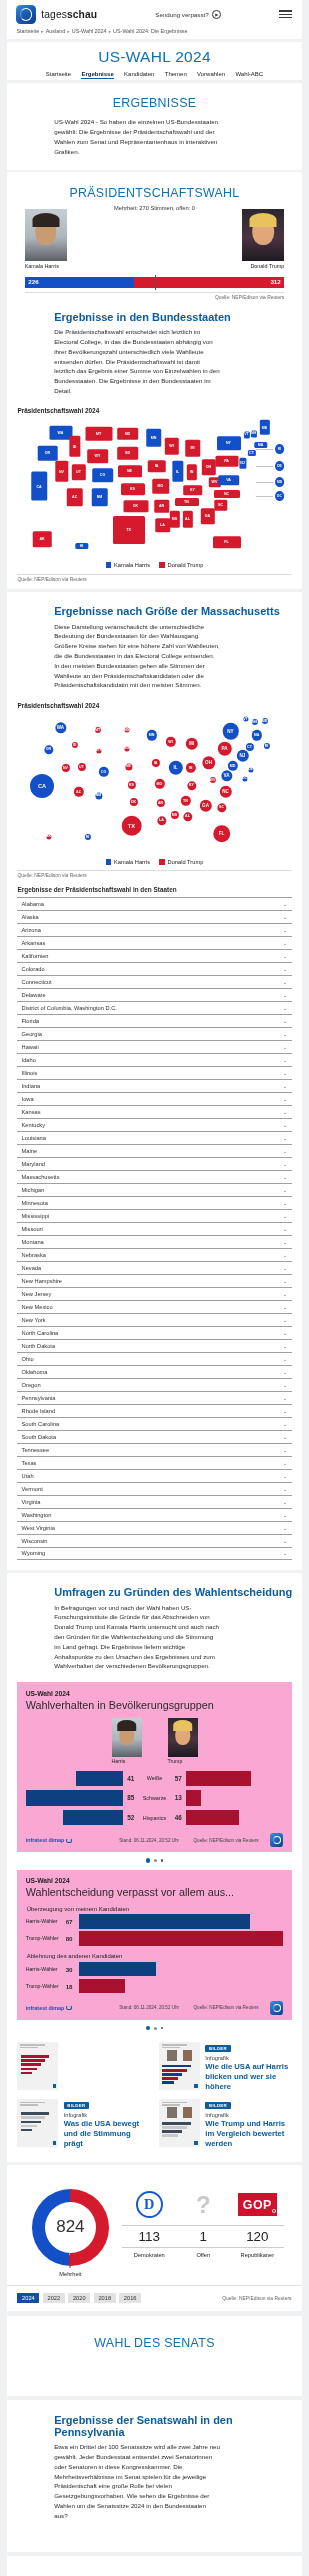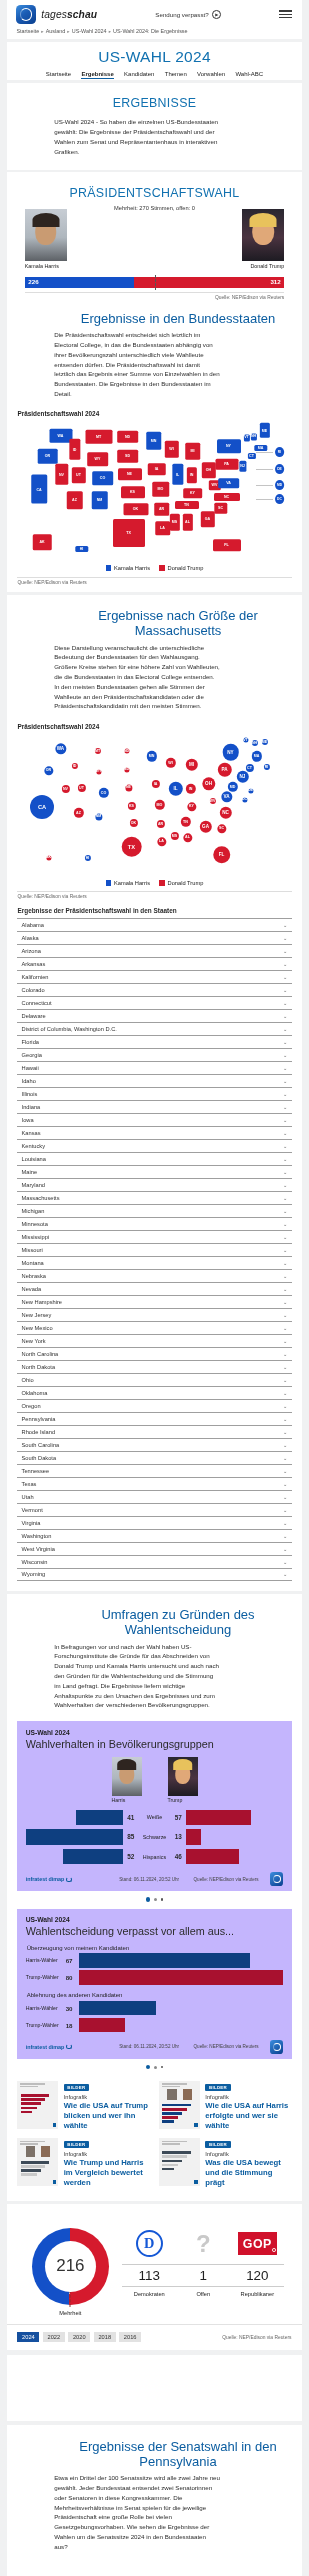--- a/index.html
+++ b/index.html
@@ -6,38 +6,38 @@
   html,body { background:#f0f1f2; font-family:"Liberation Sans", sans-serif; color:#2b2b2b; }
   body { width:309px; margin:0 auto; }
   .card { background:#fff; margin:0 7.2px 2.6px 7.2px; position:relative; }
 
   
   .topbar { display:flex; align-items:center; padding:4.6px 10.3px 3.1px 9.3px; }
   .ts-logo { width:19.6px; height:19.6px; border-radius:4.6px; flex:0 0 auto;
     background:linear-gradient(145deg,#3b8ede 0%,#1b5cb4 45%,#0a3f8f 100%); position:relative; }
   .ts-logo::after { content:""; position:absolute; inset:3.6px; border:1.5px solid #fff; border-radius:50%;
     border-left-color:rgba(255,255,255,.35); }
-  .wordmark { font-size:10.3px; color:#1d1d1d; margin-left:5.2px; letter-spacing:0.1px;font-style:italic; }
+  .wordmark { font-size:10.3px; color:#1d1d1d; margin-left:5.2px; letter-spacing:0.1px; }
   .wordmark b { font-weight:bold; }
   .topbar-center { flex:1; display:flex; justify-content:center; align-items:center; gap:3.6px; font-size:6.2px; color:#333; }
   .play-ic { width:8.8px; height:8.8px; border:0.8px solid #333; border-radius:50%; display:inline-flex;
     align-items:center; justify-content:center; font-size:4.1px; color:#333; padding-left:0.5px; }
   .burger { width:12.4px; display:flex; flex-direction:column; gap:2.1px; cursor:pointer; }
   .burger i { height:1.3px; background:#3a3a3a; display:block; }
   .crumbs { padding:1px 9.3px 5.2px 9.3px; font-size:5.4px; color:#555; }
   .crumbs span.sep { margin:0 2.1px; color:#888; font-size:4.6px; }
 
   .hero { text-align:center; padding:6.2px 0 0 0; height:38px; }
   .hero h1 { color:#1171b0; font-size:15.5px; font-weight:400; letter-spacing:0.3px; }
   .tabs { display:flex; justify-content:center; gap:10.3px; margin-top:4.6px; font-size:6px; color:#222; }
   .tab { padding-bottom:1.5px; cursor:pointer; }
   .tab.active { font-weight:bold; border-bottom:1.3px solid #0b5da0; }
 
   h2.sec { color:#1171b0; font-size:12.4px; font-weight:400; text-align:center; letter-spacing:0.3px; }
-  h3.sub { color:#0b5da0; font-size:13px; font-weight:400; margin-bottom:4.6px;text-align:center; }
+  h3.sub { color:#0b5da0; font-size:11px; font-weight:700; margin-bottom:4.6px; }
   .copy { margin-left:47px; width:166px; font-size:6.2px; line-height:1.58; color:#2b2b2b; }
   .srcline { font-size:4.9px; color:#666; text-align:right; }
   .divline { border-top:0.5px solid #ddd; margin:4.1px 0 2.1px 0; }
   .chartlabel { font-weight:bold; font-size:6.4px; color:#1d1d1d; }
 
   
   .cand-wrap { position:relative; padding:4.1px 17.5px 0 17.5px; height:77px; }
   .maj { position:absolute; left:0; right:0; top:5.2px; text-align:center; font-size:5.7px; color:#333; }
   .portrait { width:42px; height:52px; position:relative; overflow:hidden; background:#9aa0a6; }
   .portrait.harris { background:linear-gradient(180deg,#c7cdd4 0%,#aeb6bd 55%,#5d6166 100%); }
@@ -75,21 +75,21 @@
   
   .acc-h { font-weight:bold; font-size:6.4px; padding:7.2px 10.3px 4.1px 10.3px; }
   .acc { margin:0 10.3px; }
   .acc-row { display:flex; justify-content:space-between; align-items:center; height:13px;
     border-top:0.5px solid #9f9f9f; font-size:5.7px; color:#333; cursor:pointer; }
   .acc-row:last-child { border-bottom:0.5px solid #9f9f9f; }
   .acc-row .lbl { padding-left:4.1px; }
   .acc-row .chev { padding-right:4.1px; color:#555; font-size:5.2px; }
 
   
-  .panel { background:#c4b5fd; margin:5.2px 10.3px 0 10.3px; padding:7.2px 8.2px 5.2px 8.2px; }
+  .panel { background:#f9a8d4; margin:5.2px 10.3px 0 10.3px; padding:7.2px 8.2px 5.2px 8.2px; }
   .p-kick { font-weight:bold; font-size:6.7px; color:#1d1d1d; }
   .p-title { font-size:10.8px; color:#2b2b2b; margin-top:2.1px; font-weight:400; }
   .p-photos { display:flex; justify-content:center; gap:26px; margin-top:7.2px; }
   .p-photo .portrait { width:30px; height:39px; }
   .p-photo .portrait::before { width:15.5px; height:19.6px; top:7.2px; }
   .p-photo .portrait::after { width:19.6px; height:10.3px; top:2.6px; }
   .p-photo .pn { font-size:5.2px; margin-top:1.5px; color:#222; }
   .bfly-row { display:flex; align-items:center; height:17.5px; margin-top:2.1px; }
   .bfly-left, .bfly-right { flex:1; display:flex; height:15.5px; }
   .bfly-left { justify-content:flex-end; }
@@ -701,80 +701,79 @@
           <div class="tl" style="width: 50%;"></div>
           <div class="bars">
             <i style="background: rgb(168, 17, 47); width: 82%;"></i>
             <i style="background: rgb(168, 17, 47); width: 70%;"></i>
             <i style="background: rgb(168, 17, 47); width: 58%;"></i>
             <i style="background: rgb(168, 17, 47); width: 46%;"></i>
             <i style="background: rgb(168, 17, 47); width: 34%;"></i>
           </div>
           <div class="dotb"></div>
         </div>
-        <div class="t-body"><span class="badge">BILDER</span><div class="t-kick">Infografik</div><div class="t-title">Wie die USA auf Trump blicken und wer ihn wählte</div></div>
       </div>
       <div class="teaser">
         <div class="thumb">
           <div class="tl"></div>
           <div class="tl" style="width: 50%;"></div>
           <div class="ph" style="left: 8.2px;"></div>
           <div class="ph" style="right: 8.2px; background: rgb(138, 106, 85);"></div>
           <div class="bars" style="top: 23px;">
             <i style="background: rgb(14, 63, 128); width: 82%;"></i>
             <i style="background: rgb(168, 17, 47); width: 70%;"></i>
             <i style="background: rgb(14, 63, 128); width: 58%;"></i>
             <i style="background: rgb(168, 17, 47); width: 46%;"></i>
             <i style="background: rgb(14, 63, 128); width: 34%;"></i>
           </div>
           <div class="dotb"></div>
         </div>
-        <div class="t-body"><span class="badge">BILDER</span><div class="t-kick">Infografik</div><div class="t-title">Wie die USA auf Harris erfolgte und wer sie wählte</div></div>
+        <div class="t-body"><span class="badge">BILDER</span><div class="t-kick">Infografik</div><div class="t-title">Wie die USA auf Harris blicken und wer sie höhere</div></div>
+      </div>
+      <div class="teaser">
+        <div class="thumb">
+          <div class="tl"></div>
+          <div class="tl" style="width: 50%;"></div>
+          <div class="bars">
+            <i style="background: rgb(61, 74, 87); width: 82%;"></i>
+            <i style="background: rgb(201, 201, 201); width: 70%;"></i>
+            <i style="background: rgb(61, 74, 87); width: 58%;"></i>
+            <i style="background: rgb(201, 201, 201); width: 46%;"></i>
+            <i style="background: rgb(61, 74, 87); width: 34%;"></i>
+          </div>
+          <div class="dotb"></div>
+        </div>
+        <div class="t-body"><span class="badge">BILDER</span><div class="t-kick">Infografik</div><div class="t-title">Was die USA bewegt und die Stimmung prägt</div></div>
       </div>
       <div class="teaser">
         <div class="thumb">
           <div class="tl"></div>
           <div class="tl" style="width: 50%;"></div>
           <div class="ph" style="left: 8.2px;"></div>
           <div class="ph" style="right: 8.2px; background: rgb(138, 106, 85);"></div>
           <div class="bars" style="top: 23px;">
             <i style="background: rgb(61, 74, 87); width: 82%;"></i>
             <i style="background: rgb(201, 201, 201); width: 70%;"></i>
             <i style="background: rgb(61, 74, 87); width: 58%;"></i>
             <i style="background: rgb(201, 201, 201); width: 46%;"></i>
           </div>
           <div class="dotb"></div>
         </div>
         <div class="t-body"><span class="badge">BILDER</span><div class="t-kick">Infografik</div><div class="t-title">Wie Trump und Harris im Vergleich bewertet werden</div></div>
       </div>
-      <div class="teaser">
-        <div class="thumb">
-          <div class="tl"></div>
-          <div class="tl" style="width: 50%;"></div>
-          <div class="bars">
-            <i style="background: rgb(61, 74, 87); width: 82%;"></i>
-            <i style="background: rgb(201, 201, 201); width: 70%;"></i>
-            <i style="background: rgb(61, 74, 87); width: 58%;"></i>
-            <i style="background: rgb(201, 201, 201); width: 46%;"></i>
-            <i style="background: rgb(61, 74, 87); width: 34%;"></i>
-          </div>
-          <div class="dotb"></div>
-        </div>
-        <div class="t-body"><span class="badge">BILDER</span><div class="t-kick">Infografik</div><div class="t-title">Was die USA bewegt und die Stimmung prägt</div></div>
-      </div>
     </div>
 </div>
 
 <div class="card" style="padding:13.4px 0 0 0; margin-bottom:4.1px;">
   <div class="house-wrap">
     <div>
       <div class="donut" id="donut" style="background: conic-gradient(rgb(213, 26, 45) 0deg, rgb(213, 26, 45) 182.069deg, rgb(191, 191, 191) 182.069deg, rgb(191, 191, 191) 182.897deg, rgb(19, 80, 200) 182.897deg, rgb(19, 80, 200) 360deg);">
         <div class="mline"></div>
         <div class="hole">
-            <span id="houseTotal">216</span>
+            <span id="houseTotal">824</span>
           </div>
       </div>
       <div class="donut-cap">Mehrheit</div>
     </div>
     <div class="parties">
       <div class="p-logos" id="plogos">
           <div class="pc">
             <div class="dlogo">
               <b>D</b>
             </div>
@@ -802,20 +801,21 @@
       <div class="yearbtn active">2024</div>
       <div class="yearbtn">2022</div>
       <div class="yearbtn">2020</div>
       <div class="yearbtn">2018</div>
       <div class="yearbtn">2016</div>
       <div class="srcline">Quelle: NEP/Edison via Reuters</div>
     </div>
 </div>
 
 <div class="card" style="padding:20.6px 0 0 0; margin-bottom:4.1px;">
+  <h2 class="sec">WAHL DES SENATS</h2>
   <div class="blank-90"></div>
 </div>
 
 <div class="card" style="padding:13.4px 0 0 0; margin-bottom:4.1px;">
   <h3 class="sub" style="margin-left:47px;">Ergebnisse der Senatswahl in den Pennsylvania</h3>
   <p class="copy" style="margin-top:4.1px;">Etwa ein Drittel der 100 Senatssitze wird alle zwei Jahre neu gewählt. Jeder Bundesstaat entsendet zwei Senatorinnen oder Senatoren in diese Kongresskammer. Die Mehrheitsverhältnisse im Senat spielen für die jeweilige Präsidentschaft eine große Rolle bei vielen Gesetzgebungsvorhaben. Wie sehen die Ergebnisse der Wahlen um die Senatssitze 2024 in den Bundesstaaten aus?</p>
   <div class="blank-70"></div>
 </div>
 
 <div class="card" style="padding:23px 0 0 0; margin-bottom:4.1px;">

